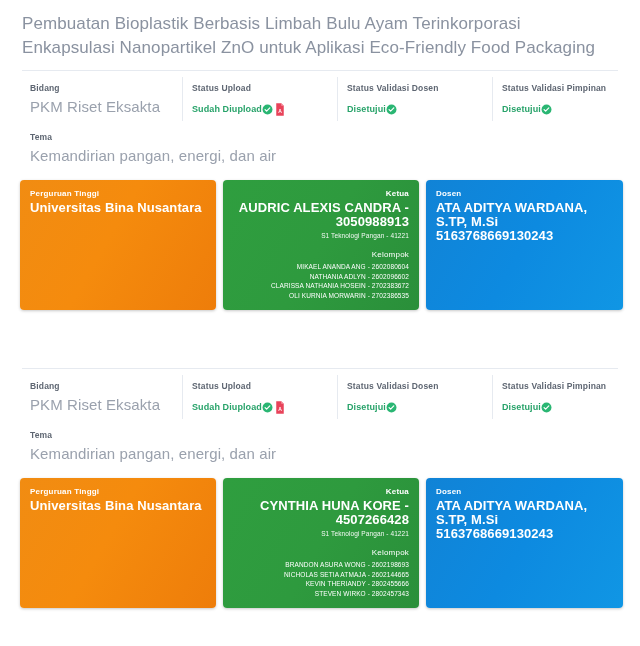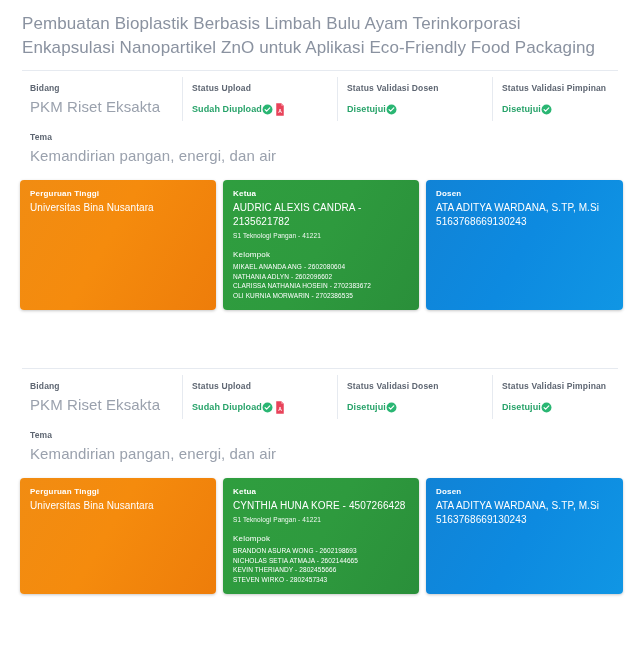--- a/index.html
+++ b/index.html
@@ -93,36 +93,37 @@
     min-height: 112px;
     overflow: hidden;
   }
   .card.orange {
     flex: 0 0 196px;
     background: linear-gradient(120deg,#f18c12 0%, #f58b0d 45%, #ee7d0a 100%);
   }
   .card.green {
     flex: 0 0 196px;
     background: linear-gradient(120deg,#2f9e3f 0%, #2e9a3e 50%, #2a8f3a 100%);
+    text-align: right;
   }
   .card.blue {
     flex: 0 0 197px;
     background: linear-gradient(120deg,#1183d6 0%, #0d8ae0 50%, #1096e4 100%);
   }
   .card-label {
     font-size: 8px;
     font-weight: bold;
     letter-spacing: .2px;
     margin-bottom: 3px;
   }
   .card-main {
-    font-size: 10px;
+    font-size: 13px;
     line-height: 14px;
     letter-spacing: .1px;
-    font-weight: 400;
+    font-weight: 700;
   }
   .card-sub {
     font-size: 6.5px;
     line-height: 11px;
     letter-spacing: .1px;
     margin-top: 1px;
     opacity: .95;
   }
   .card-group-label {
     font-size: 8px;
@@ -211,21 +212,21 @@
 
     <div class="cards-row">
 
       <div class="card orange">
         <div class="card-label">Perguruan Tinggi</div>
         <div class="card-main">Universitas Bina Nusantara</div>
       </div>
 
       <div class="card green">
         <div class="card-label">Ketua</div>
-        <div class="card-main">AUDRIC ALEXIS CANDRA - 2135621782</div>
+        <div class="card-main">AUDRIC ALEXIS CANDRA - 3050988913</div>
         <div class="card-sub">S1 Teknologi Pangan - 41221</div>
         <div class="card-group-label">Kelompok</div>
         <div class="member">MIKAEL ANANDA ANG - 2602080604</div>
         <div class="member">NATHANIA ADLYN - 2602096602</div>
         <div class="member">CLARISSA NATHANIA HOSEIN - 2702383672</div>
         <div class="member">OLI KURNIA MORWARIN - 2702386535</div>
       </div>
 
       <div class="card blue">
         <div class="card-label">Dosen</div>

